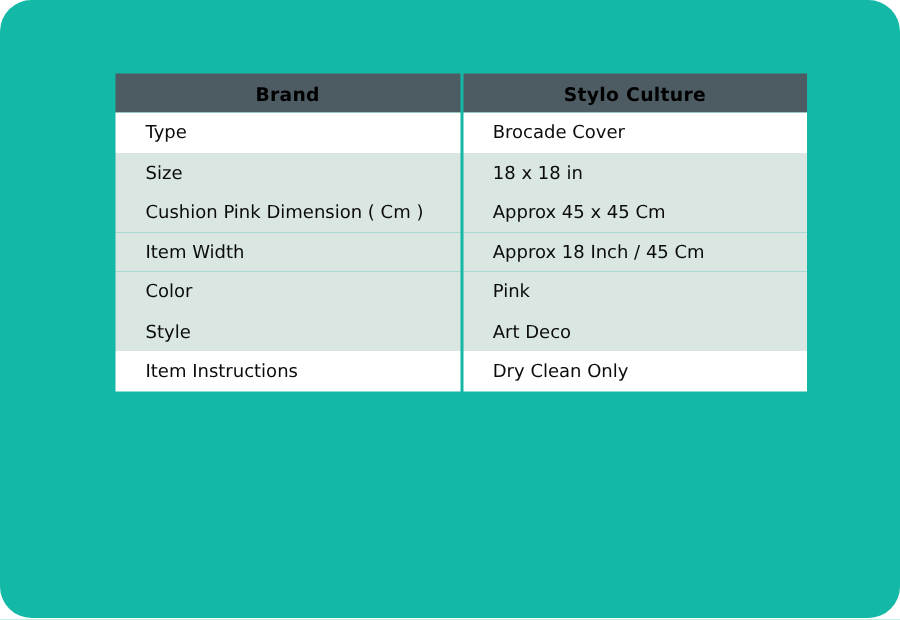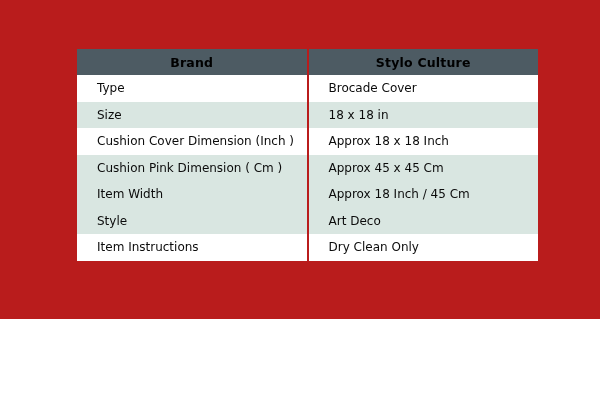--- a/index.html
+++ b/index.html
@@ -7,22 +7,23 @@
     padding: 0;
     background: #ffffff;
     width: 600px;
     height: 413px;
     overflow: hidden;
     font-family: "DejaVu Sans", "Liberation Sans", sans-serif;
   }
   .page {
     position: relative;
     width: 600px;
-    height: 319px;
-    background: #b91c1c;
+    height: 412px;
+    background: #14b8a6;
+    border-radius: 21px;
   }
   table.spec-table {
     position: absolute;
     left: 75px;
     top: 49px;
     width: 465px;
     border-collapse: separate;
     border-spacing: 2px 0;
     table-layout: fixed;
   }
@@ -65,31 +66,31 @@
     <tbody>
 
     <tr>
         <td class="label">Type</td>
         <td class="value">Brocade Cover</td>
       </tr>
         <tr class="alt">
         <td class="label">Size</td>
         <td class="value">18 x 18 in</td>
       </tr>
-        <tr>
-        <td class="label">Cushion Cover Dimension (Inch )</td>
-        <td class="value">Approx 18 x 18 Inch</td>
-      </tr>
         <tr class="alt">
         <td class="label">Cushion Pink Dimension ( Cm )</td>
         <td class="value">Approx 45 x 45 Cm</td>
       </tr>
         <tr class="alt">
         <td class="label">Item Width</td>
         <td class="value">Approx 18 Inch / 45 Cm</td>
+      </tr>
+        <tr class="alt">
+        <td class="label">Color</td>
+        <td class="value">Pink</td>
       </tr>
         <tr class="alt">
         <td class="label">Style</td>
         <td class="value">Art Deco</td>
       </tr>
         <tr>
         <td class="label">Item Instructions</td>
         <td class="value">Dry Clean Only</td>
       </tr>
       </tbody>

